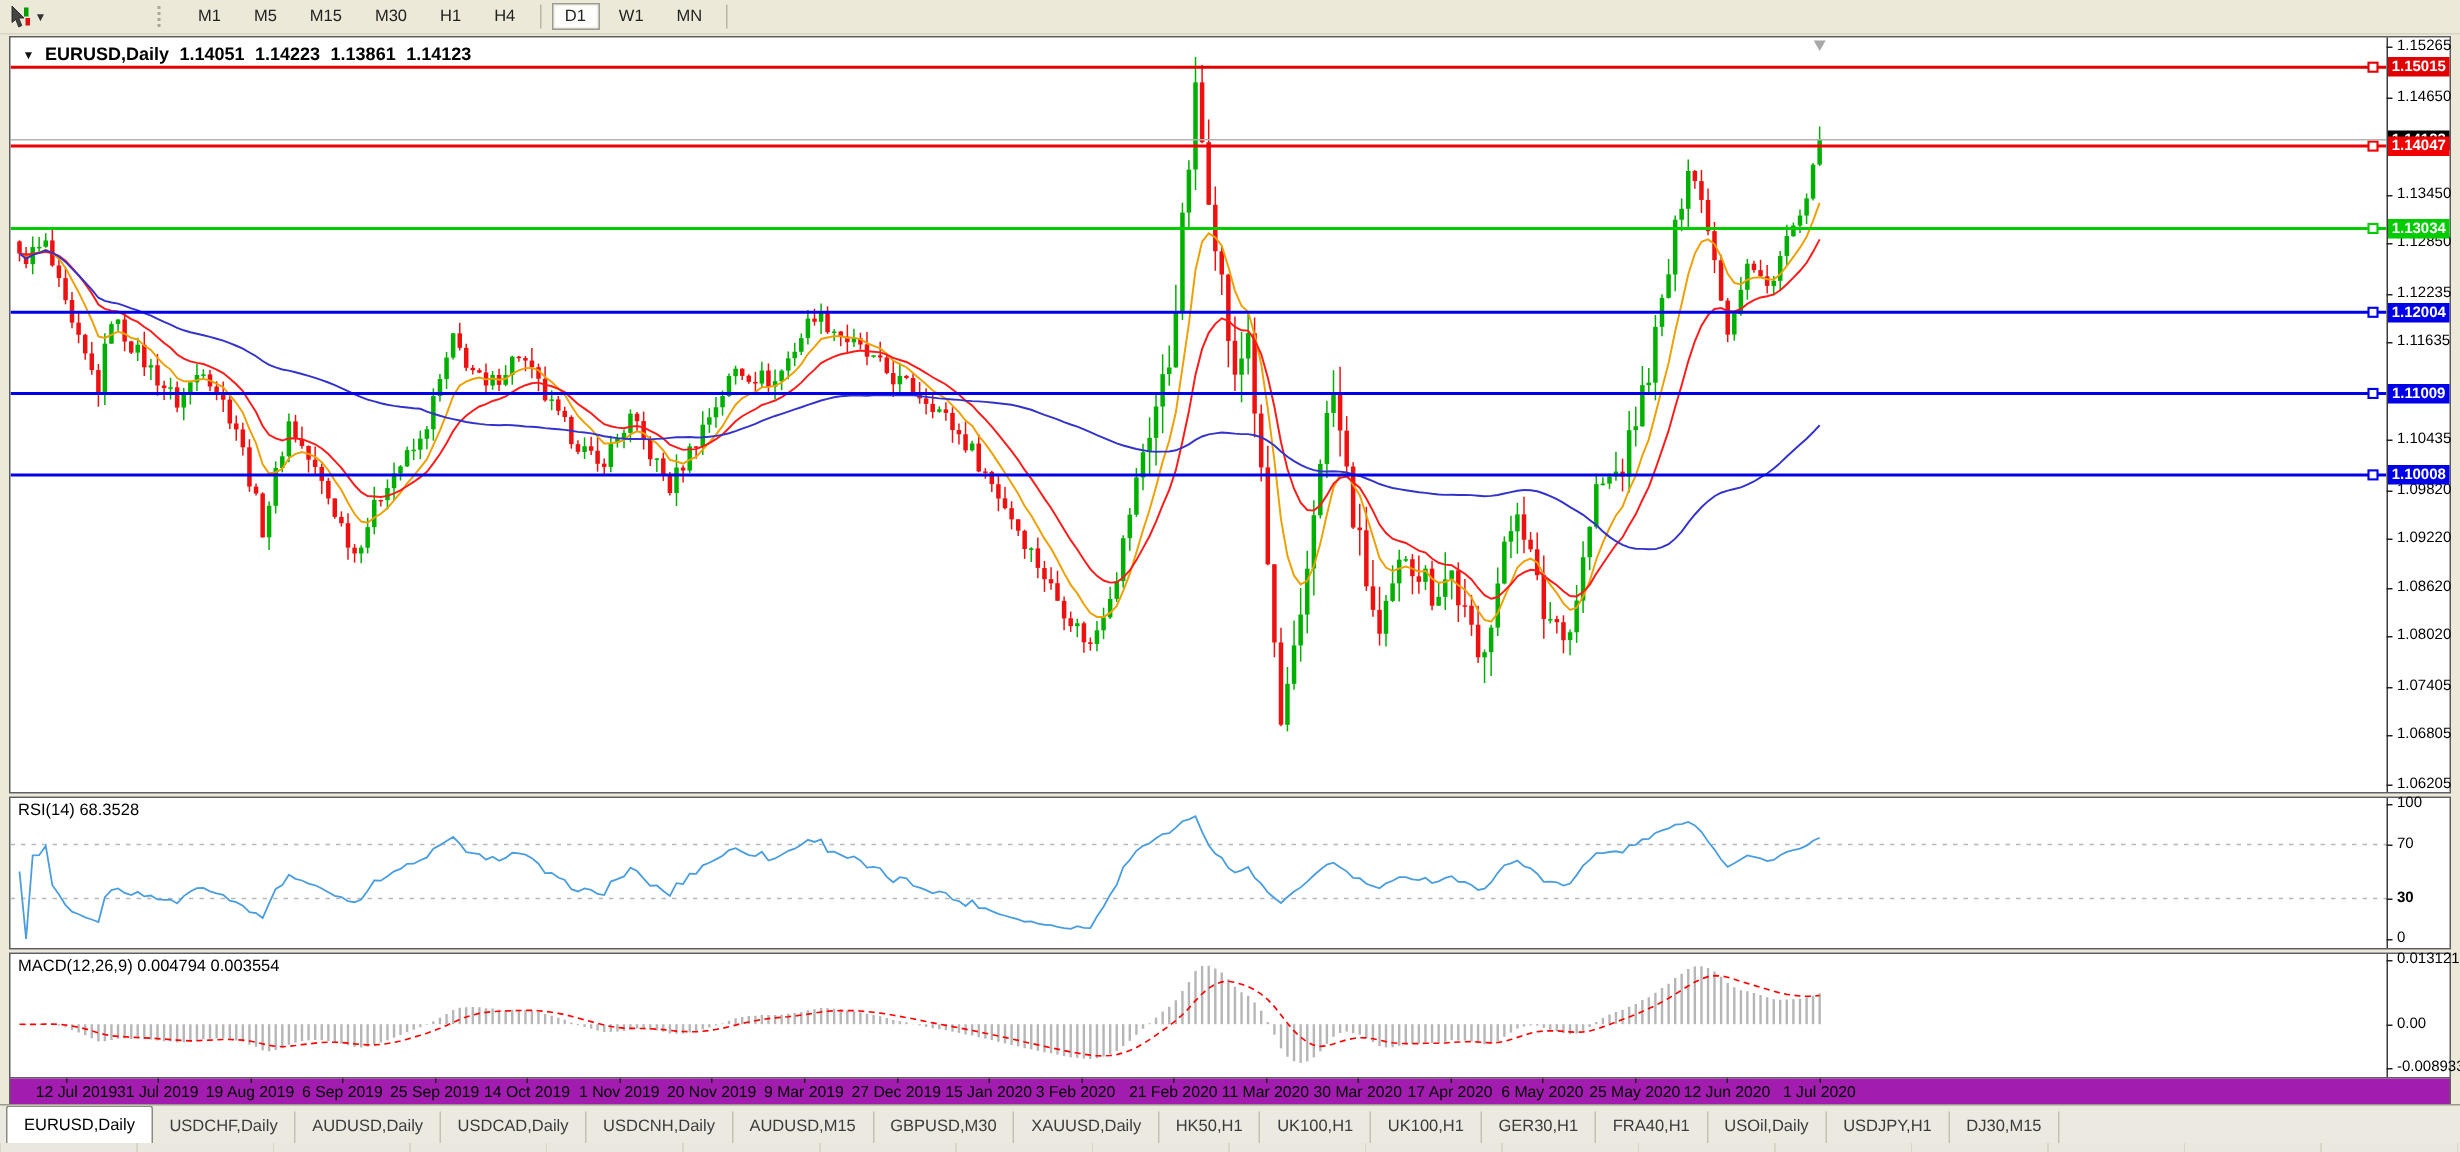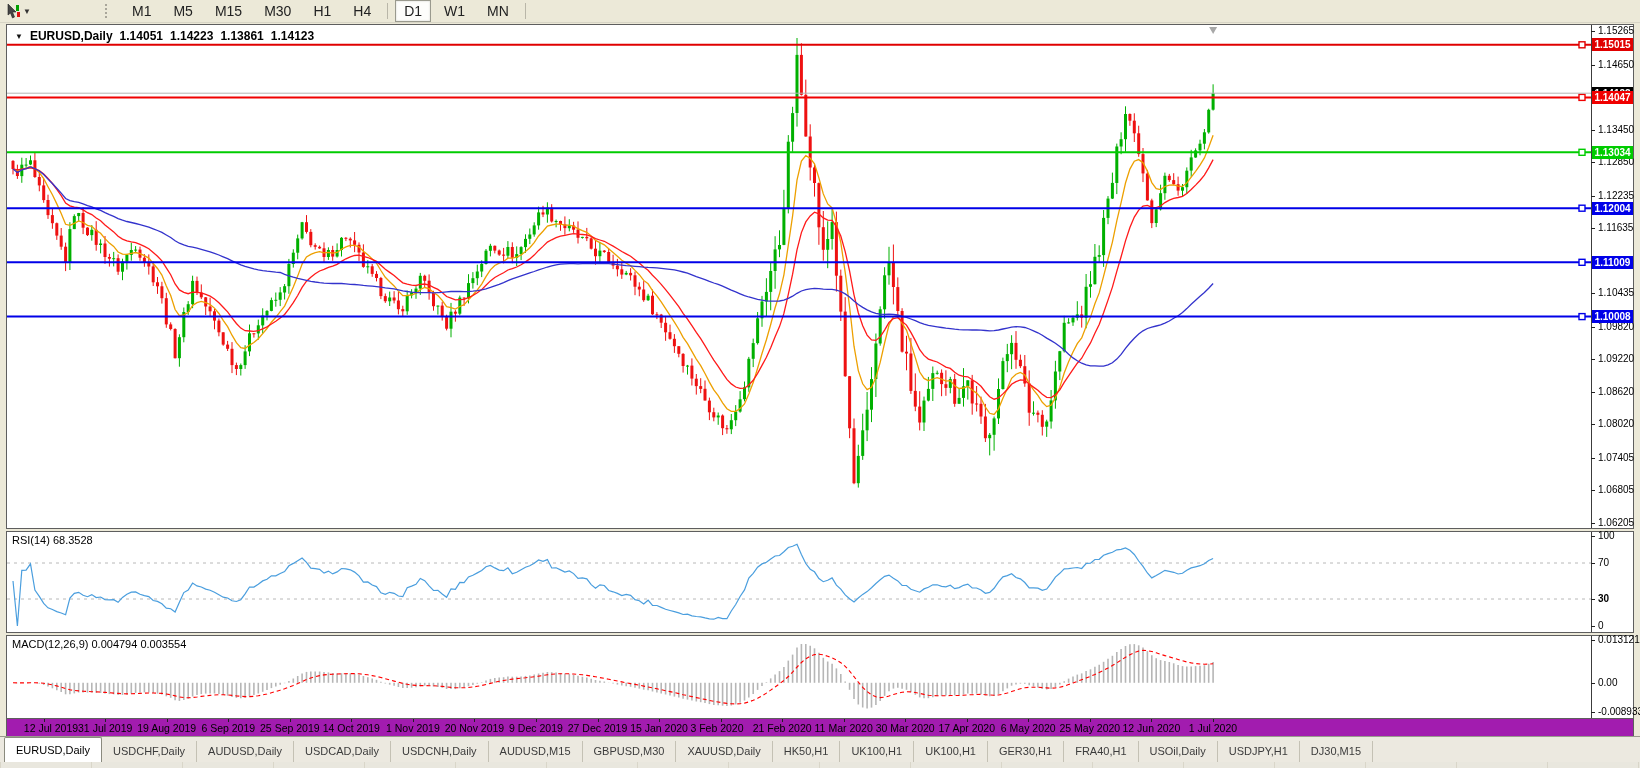--- a/index.html
+++ b/index.html
@@ -5,21 +5,21 @@
   html,body{margin:0;padding:0;width:1640px;height:768px;overflow:hidden;
     font-family:"Liberation Sans", sans-serif; background:#ece9d8;}
   .app{position:absolute;left:0;top:0;width:1640px;height:768px;}
   
   .toolbar{position:absolute;left:0;top:0;width:1640px;height:22px;background:#ece9d8;
     border-bottom:1px solid #d8d5c6;display:flex;align-items:center;}
   .toolicon{width:18px;height:16px;margin-left:4px;display:flex;align-items:center;justify-content:center;}
   .caret{font-size:8px;color:#333;margin-left:1px;width:10px;}
   .grip{width:4px;height:14px;border-left:2px dotted #a9a69a;margin-left:72px;margin-right:10px;}
   .tfwrap{display:flex;align-items:center;height:22px;}
-  .tfbtn{font-size:14px;color:#222;padding:2px 8px;margin:0 2px;border:1px solid transparent;cursor:default;}
+  .tfbtn{font-size:11px;color:#222;padding:2px 8px;margin:0 2px;border:1px solid transparent;cursor:default;}
   .tfbtn.active{background:#fdfdfb;border:1px solid #9a9a8e;box-shadow:inset 0 0 2px #cfcfc6;}
   .tsep{width:1px;height:16px;background:#b9b6a8;margin:0 5px;}
   
   .chartwin{position:absolute;left:6px;top:24px;width:1628px;height:712px;background:#ece9d8;}
   .pane{position:absolute;left:0;width:1626px;background:#fff;border:1px solid #5e5e5e;}
   .pane-main{top:0;height:503px;}
   .pane-rsi{top:507px;height:100px;}
   .pane-macd{top:611px;height:82px;}
   .daterow{position:absolute;left:0;top:695px;width:1626px;height:17px;background:#a21caf;
     border:1px solid #5e5e5e;border-top:none;}
@@ -1020,21 +1020,21 @@
         <div class="dlab" style="left: 179.277px;">6 Sep 2019</div>
         <div class="dtick" style="left: 282.816px;"></div>
         <div class="dlab" style="left: 240.816px;">25 Sep 2019</div>
         <div class="dtick" style="left: 344.355px;"></div>
         <div class="dlab" style="left: 302.355px;">14 Oct 2019</div>
         <div class="dtick" style="left: 405.894px;"></div>
         <div class="dlab" style="left: 363.894px;">1 Nov 2019</div>
         <div class="dtick" style="left: 467.433px;"></div>
         <div class="dlab" style="left: 425.433px;">20 Nov 2019</div>
         <div class="dtick" style="left: 528.972px;"></div>
-        <div class="dlab" style="left: 486.972px;">9 Dec 2019</div>
+        <div class="dlab" style="left: 486.972px;">9 Mar 2019</div>
         <div class="dtick" style="left: 590.511px;"></div>
         <div class="dlab" style="left: 548.511px;">27 Dec 2019</div>
         <div class="dtick" style="left: 652.05px;"></div>
         <div class="dlab" style="left: 610.05px;">15 Jan 2020</div>
         <div class="dtick" style="left: 713.589px;"></div>
         <div class="dlab" style="left: 668px;">3 Feb 2020</div>
         <div class="dtick" style="left: 775.128px;"></div>
         <div class="dlab" style="left: 733.128px;">21 Feb 2020</div>
         <div class="dtick" style="left: 836.667px;"></div>
         <div class="dlab" style="left: 794.667px;">11 Mar 2020</div>

